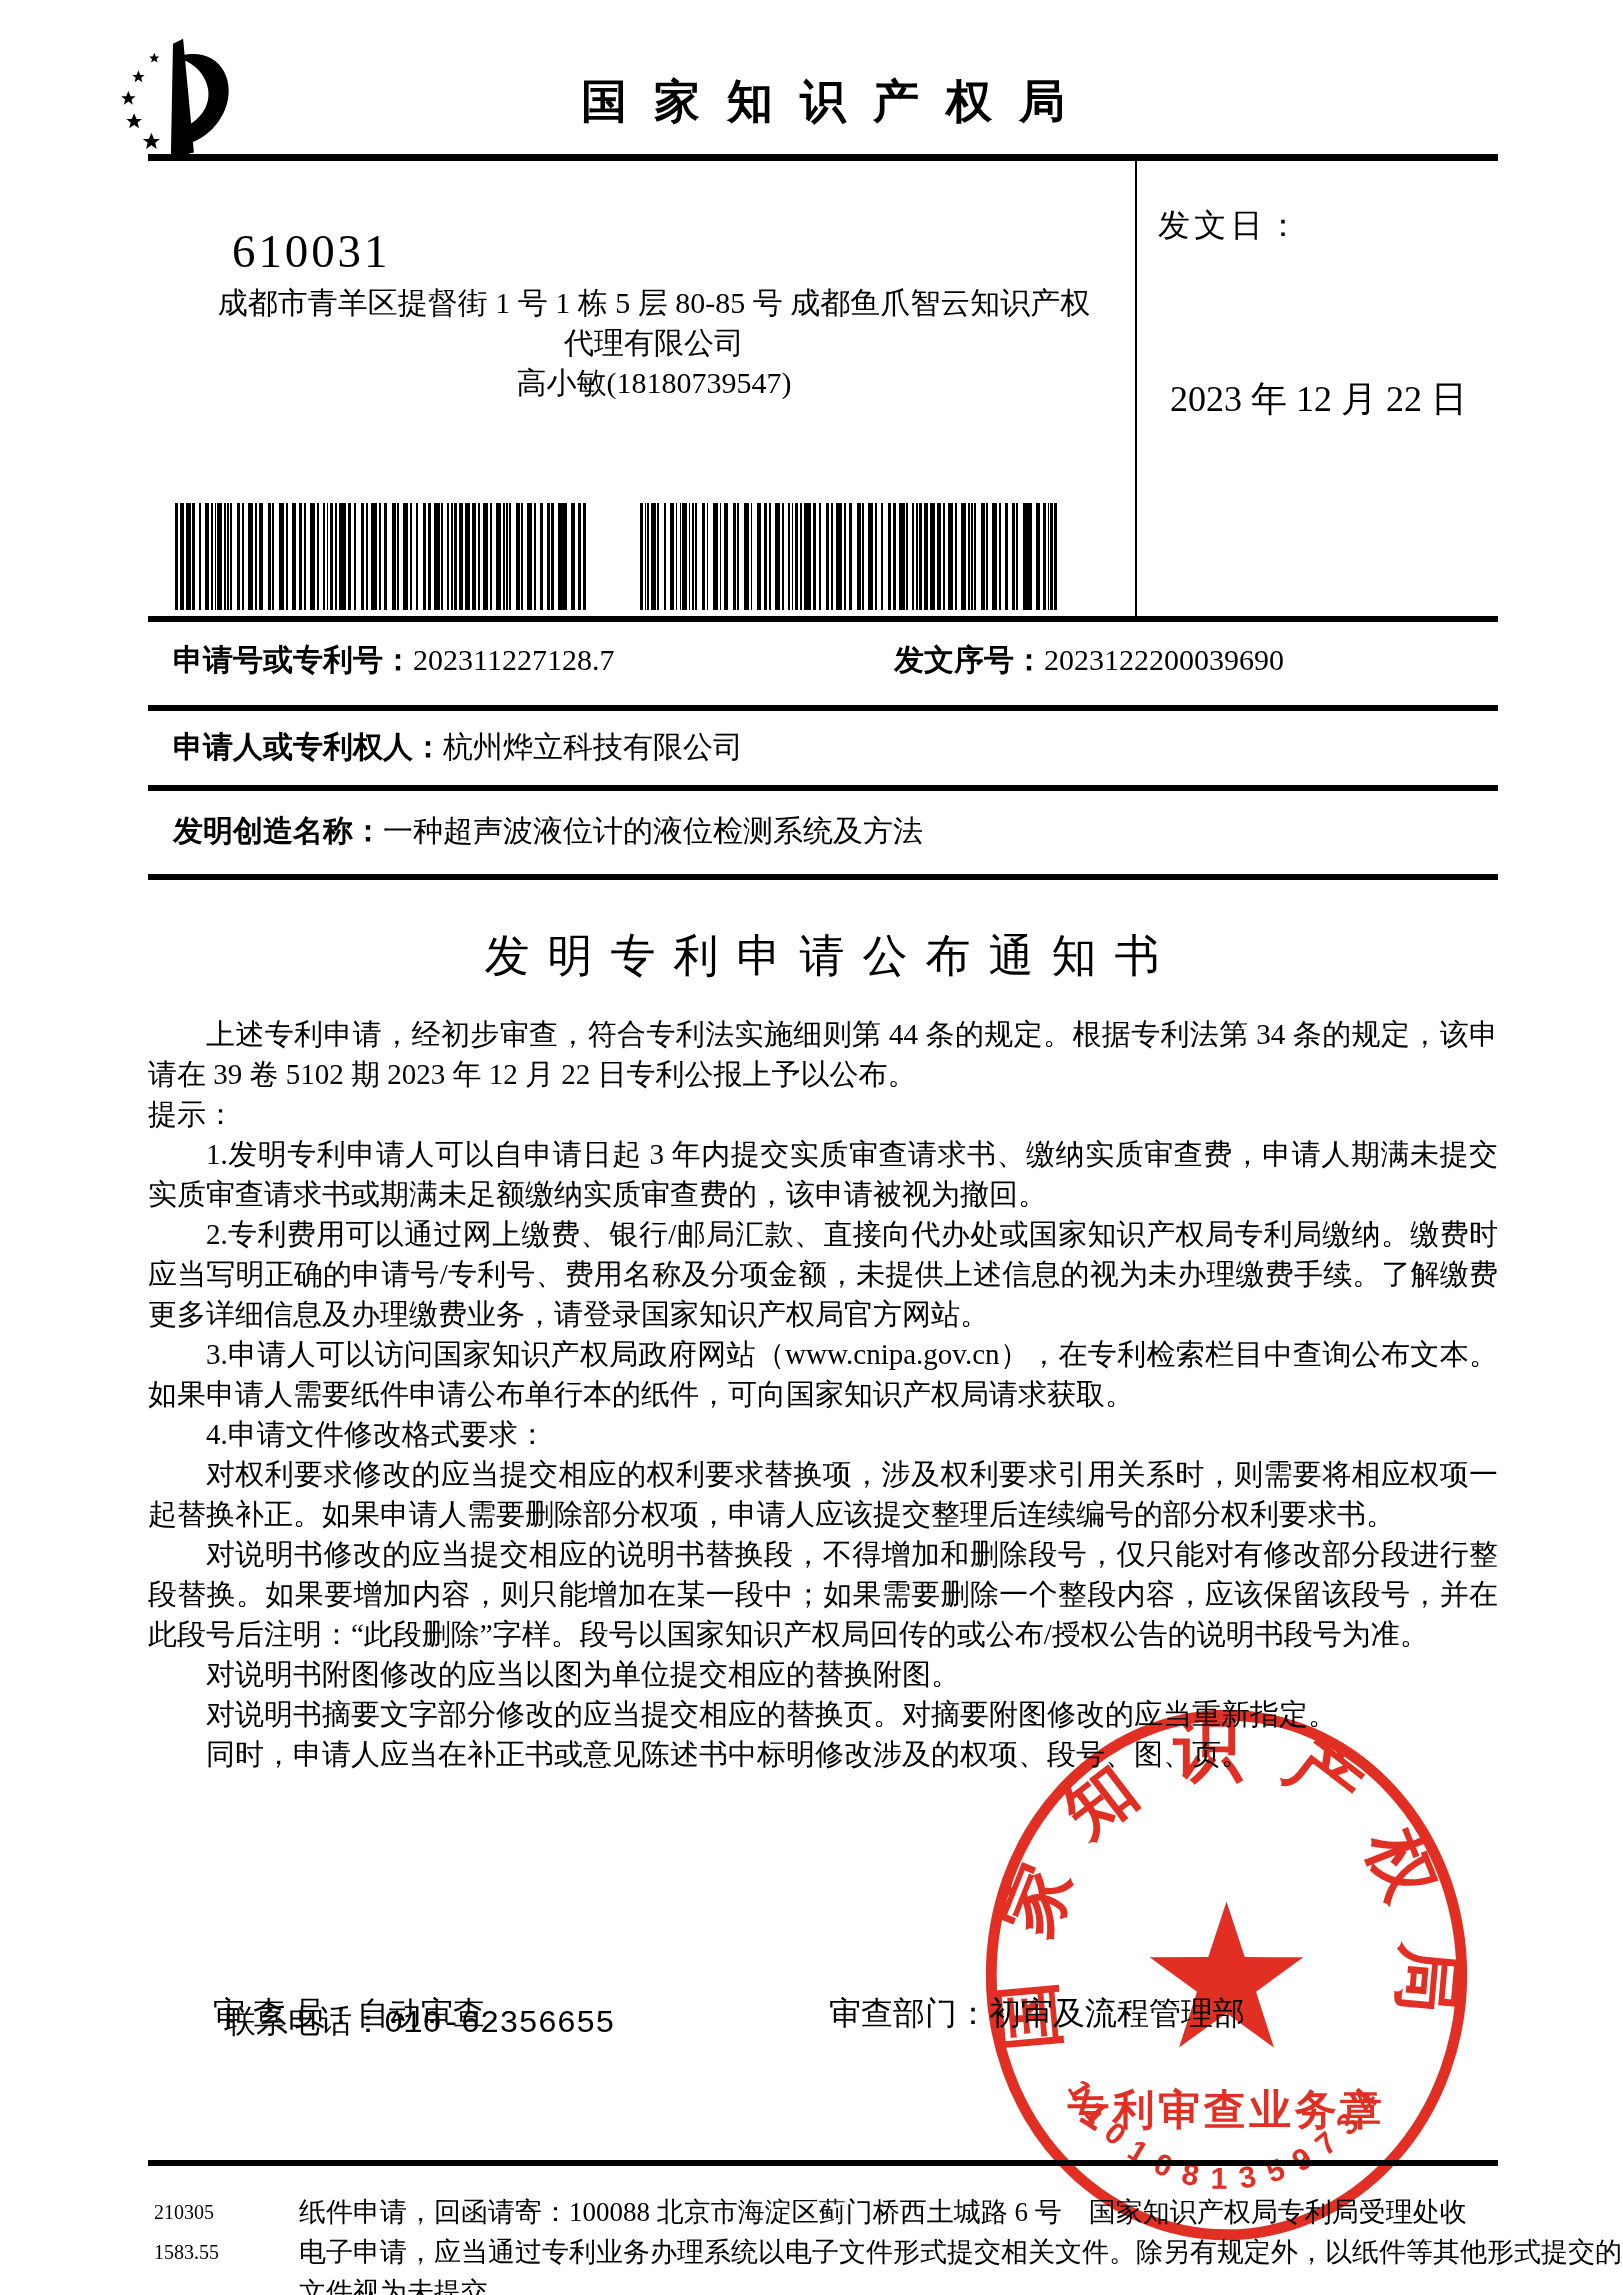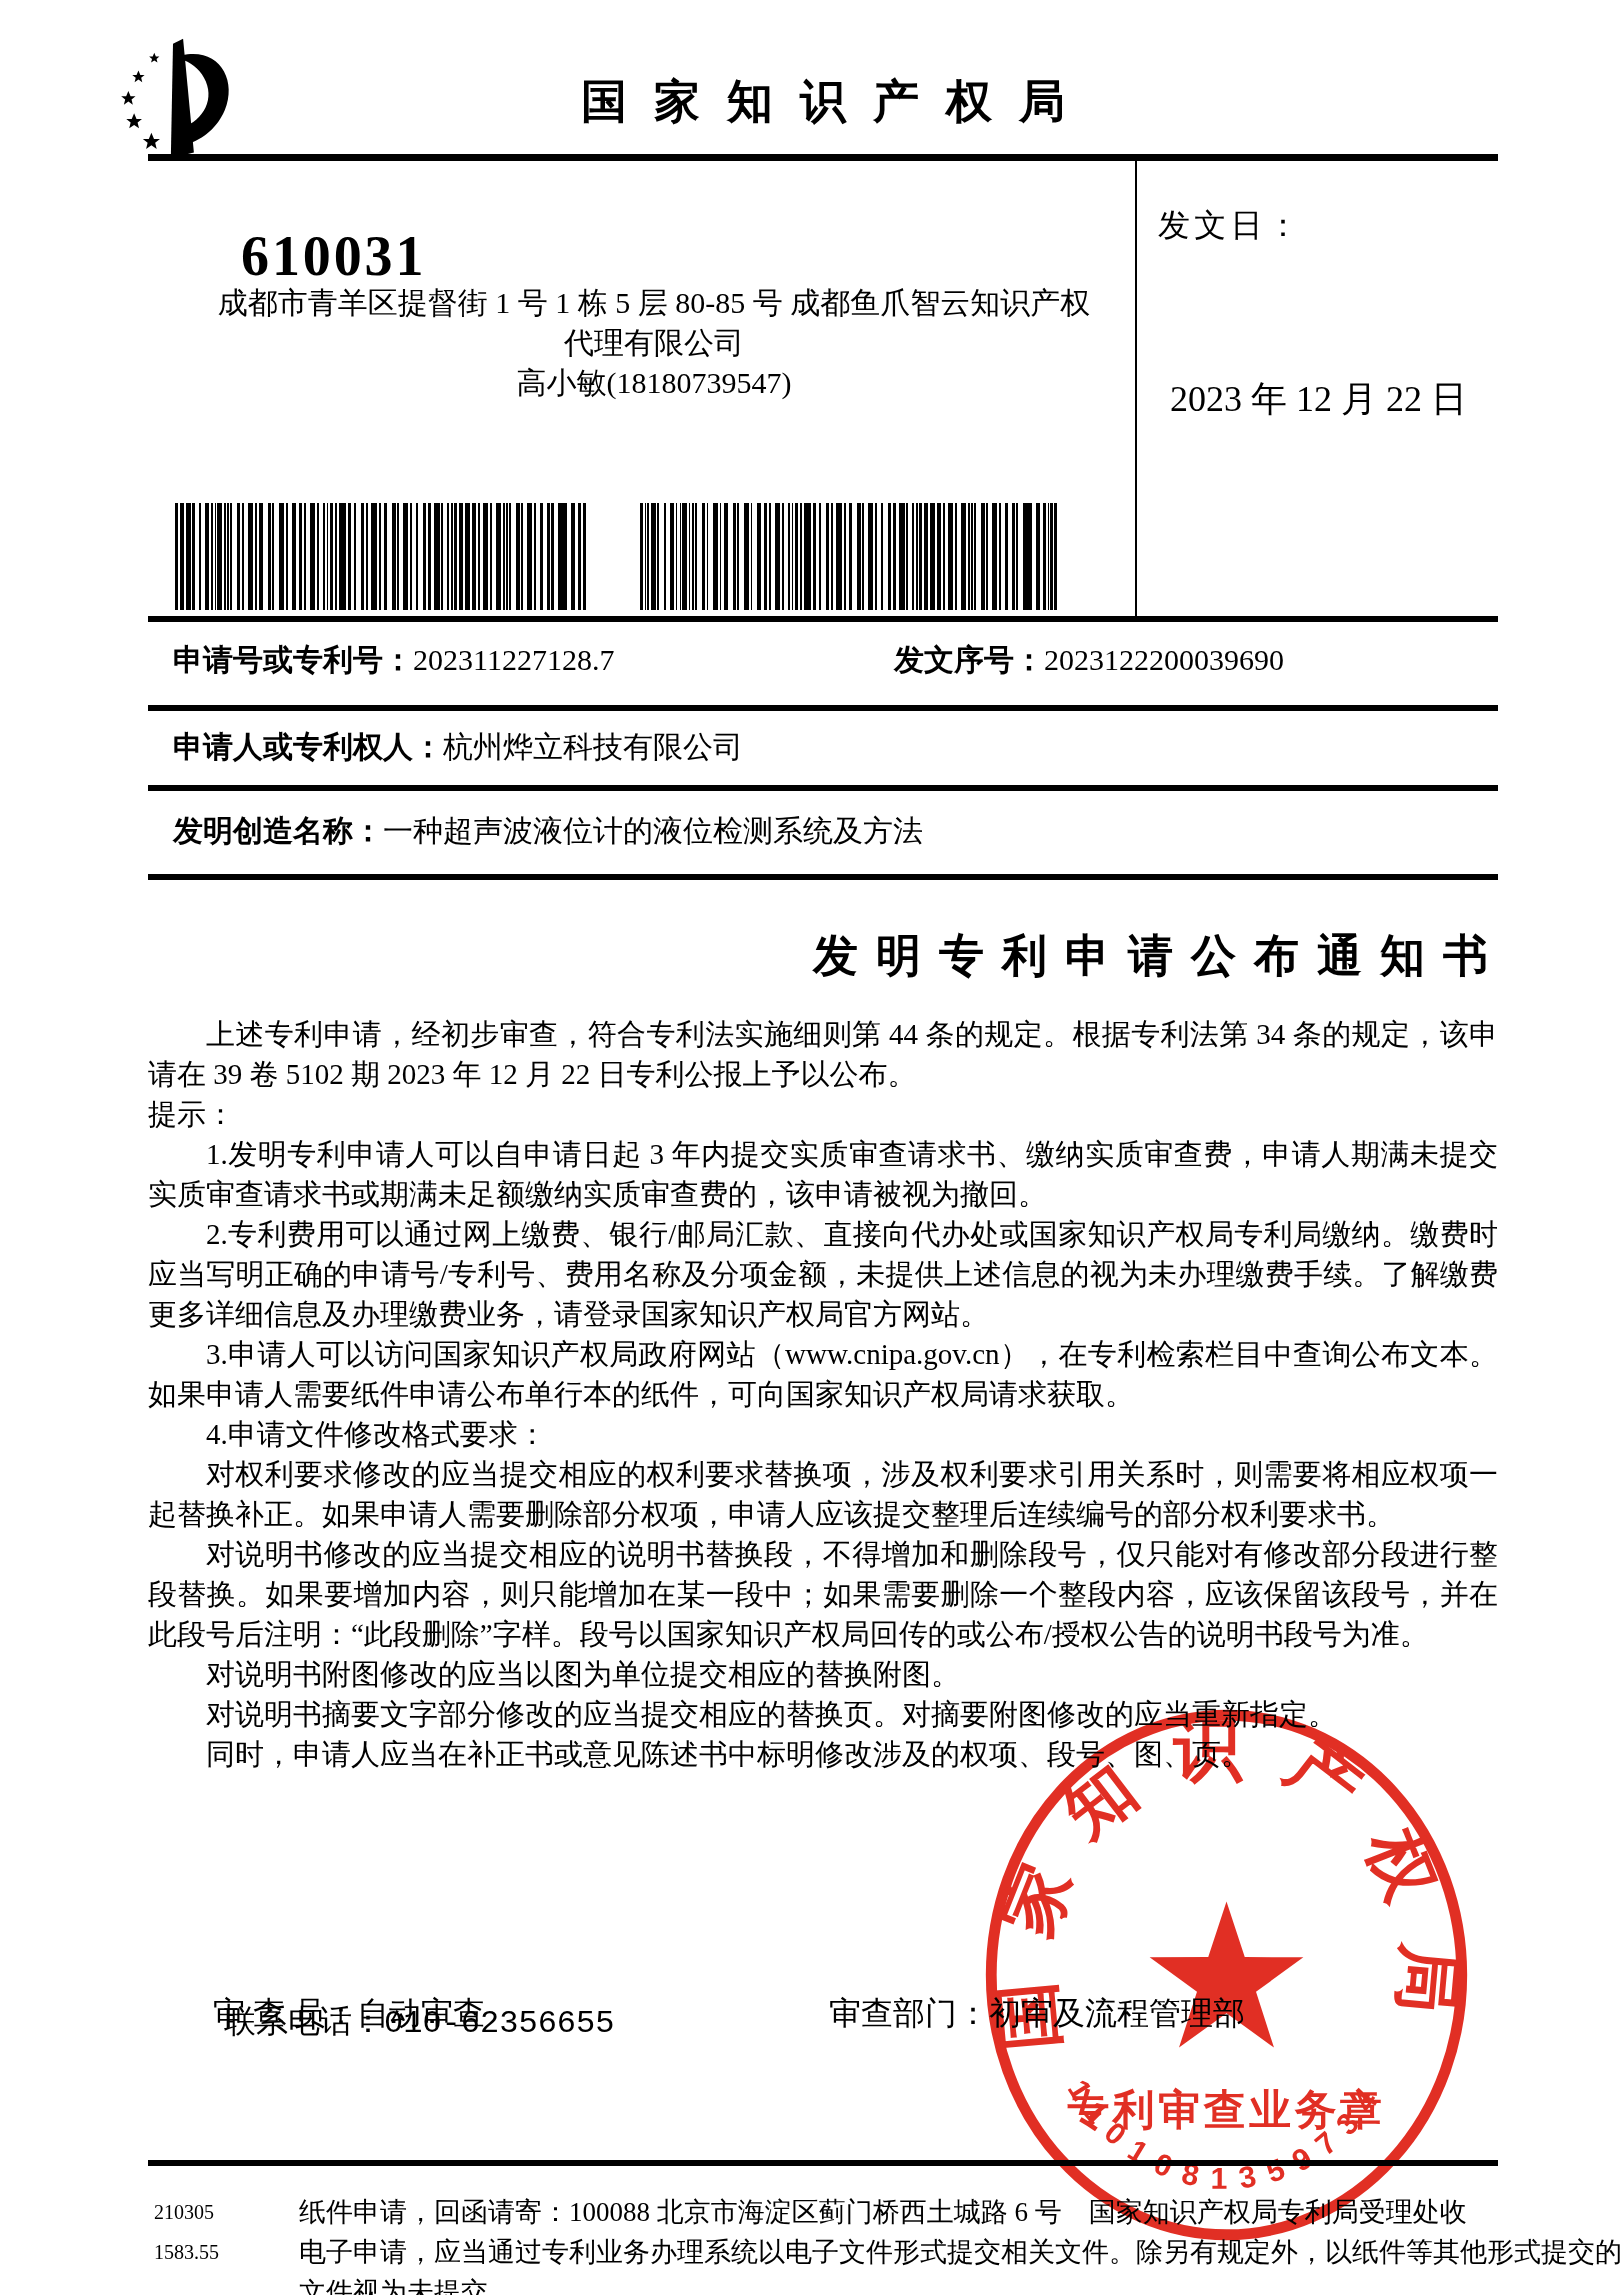--- a/index.html
+++ b/index.html
@@ -8,42 +8,42 @@
     font-family:"Liberation Serif","DejaVu Serif",serif; color:#000;
     overflow:hidden; margin:0 auto;
   }
   .rule{position:absolute; background:#000; height:5.8px; left:148px; width:1350px;}
   .vline{position:absolute; background:#000; width:2.2px; left:1135px; top:160px; height:459px;}
 
   .agency-title{
     position:absolute; top:71px; left:148px; width:1350px; text-align:center;
     font-size:46px; font-weight:600; letter-spacing:27px; text-indent:27px; white-space:nowrap;
   }
-  .postal{position:absolute; left:241px; top:224px; font-size:56px; font-weight:700; letter-spacing:2.9px;}
+  .postal{position:absolute; left:232px; top:224px; font-size:47px; font-weight:400; letter-spacing:2.9px;}
   .addr{position:absolute; left:189px; top:283px; width:930px; text-align:center;
         font-size:30px; line-height:40px;}
   .issue-label{position:absolute; left:1158px; top:204px; font-size:32px; letter-spacing:4.3px;}
   .issue-value{position:absolute; left:1170px; top:375px; font-size:36px; white-space:nowrap;}
 
   .barcode{
     position:absolute; top:503px; height:107px; background-color:#fff;
     background-image:
       repeating-linear-gradient(90deg,#000 0 2.9px,transparent 2.9px 5px,#000 5px 6.5px,transparent 6.5px 10.8px,#000 10.8px 16px,transparent 16px 18px,#000 18px 19.5px,transparent 19.5px 24px,#000 24px 26px,transparent 26px 31px),
       repeating-linear-gradient(90deg,transparent 0 7.2px,#000 7.2px 9.4px,transparent 9.4px 17.3px,#000 17.3px 19px,transparent 19px 22.4px);
   }
   #barcode1{left:175px; width:411px;}
   #barcode2{left:640px; width:417px;}
 
   .fieldrow{position:absolute; font-size:30px; white-space:nowrap;text-align:center;}
   .flabel{font-weight:700;}
   .fvalue{font-weight:400;}
 
   .notice-title{
-    position:absolute; top:926px; left:156px; width:1350px; text-align:right;
-    font-size:45px; font-weight:700; letter-spacing:18px; text-indent:18px; white-space:nowrap;
+    position:absolute; top:926px; left:147px; width:1350px; text-align:center;
+    font-size:45px; font-weight:400; letter-spacing:18px; text-indent:18px; white-space:nowrap;
   }
   .body{
     position:absolute; left:148px; top:1014px; width:1350px;
     font-size:29px; line-height:40px; text-align:justify;
   }
   .body p{margin:0; text-indent:2em;}
   .body p.noindent{text-indent:0;}
 
   .sig{position:absolute; font-size:32px; white-space:nowrap;}
   .sig .flabel{font-weight:400;}

